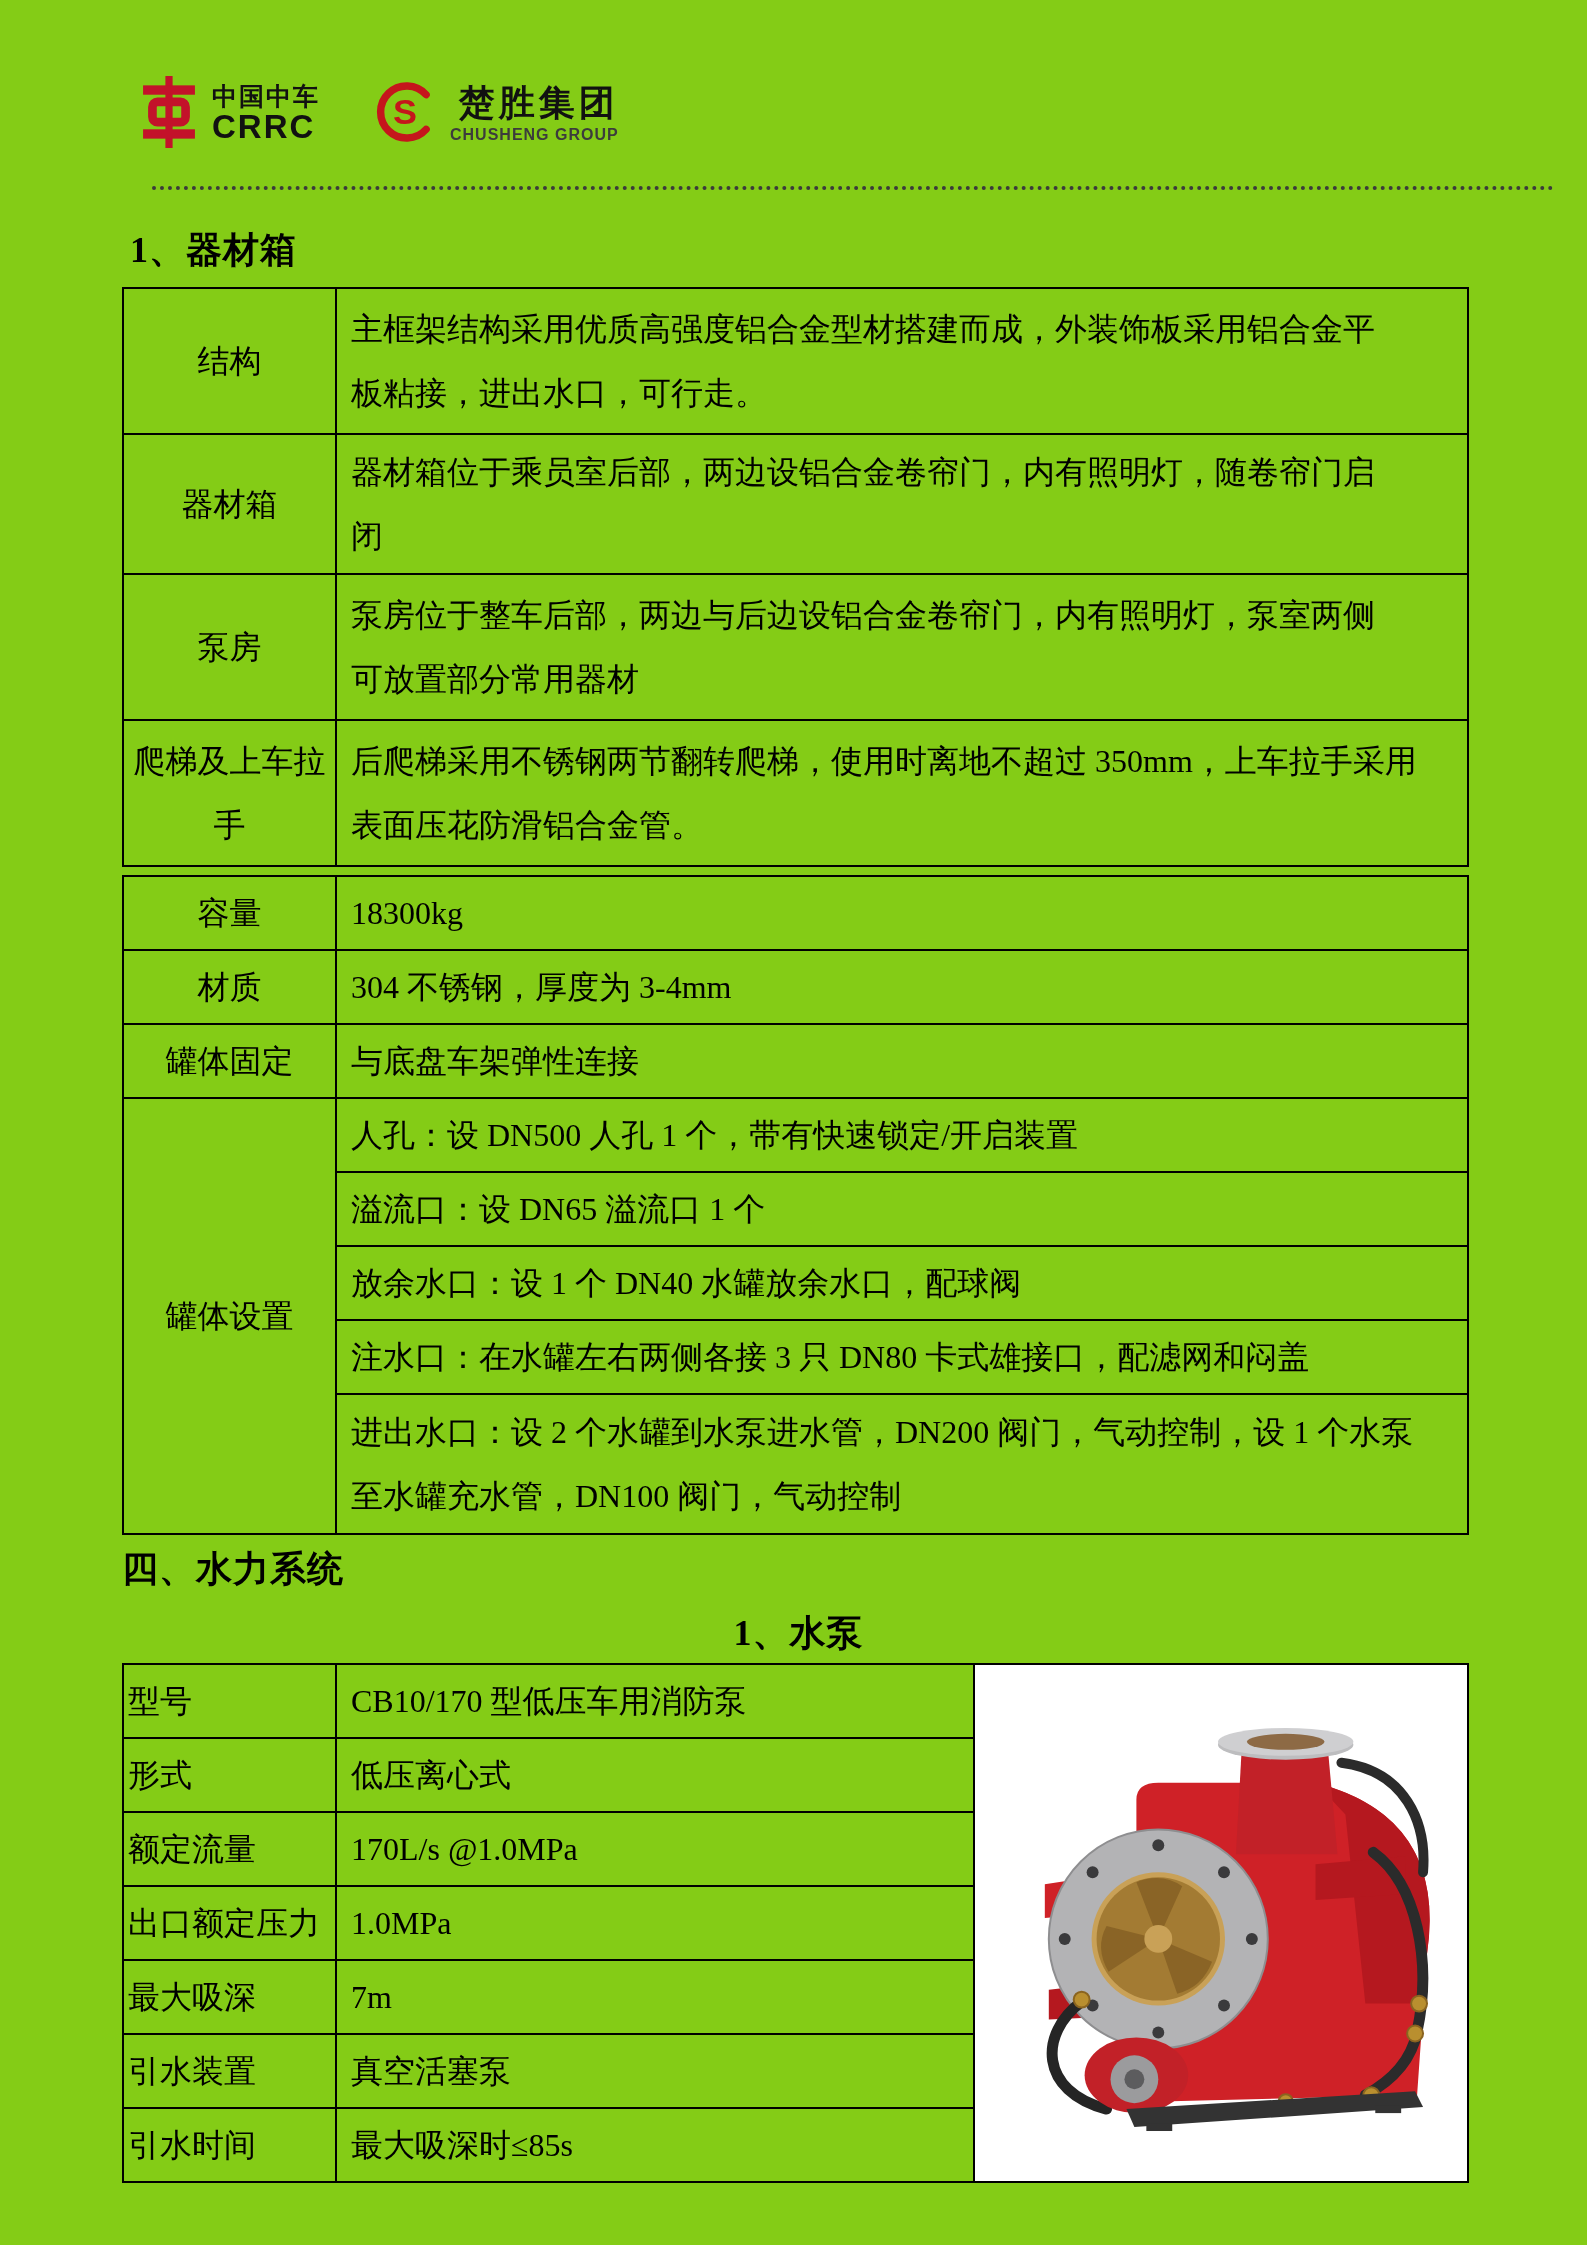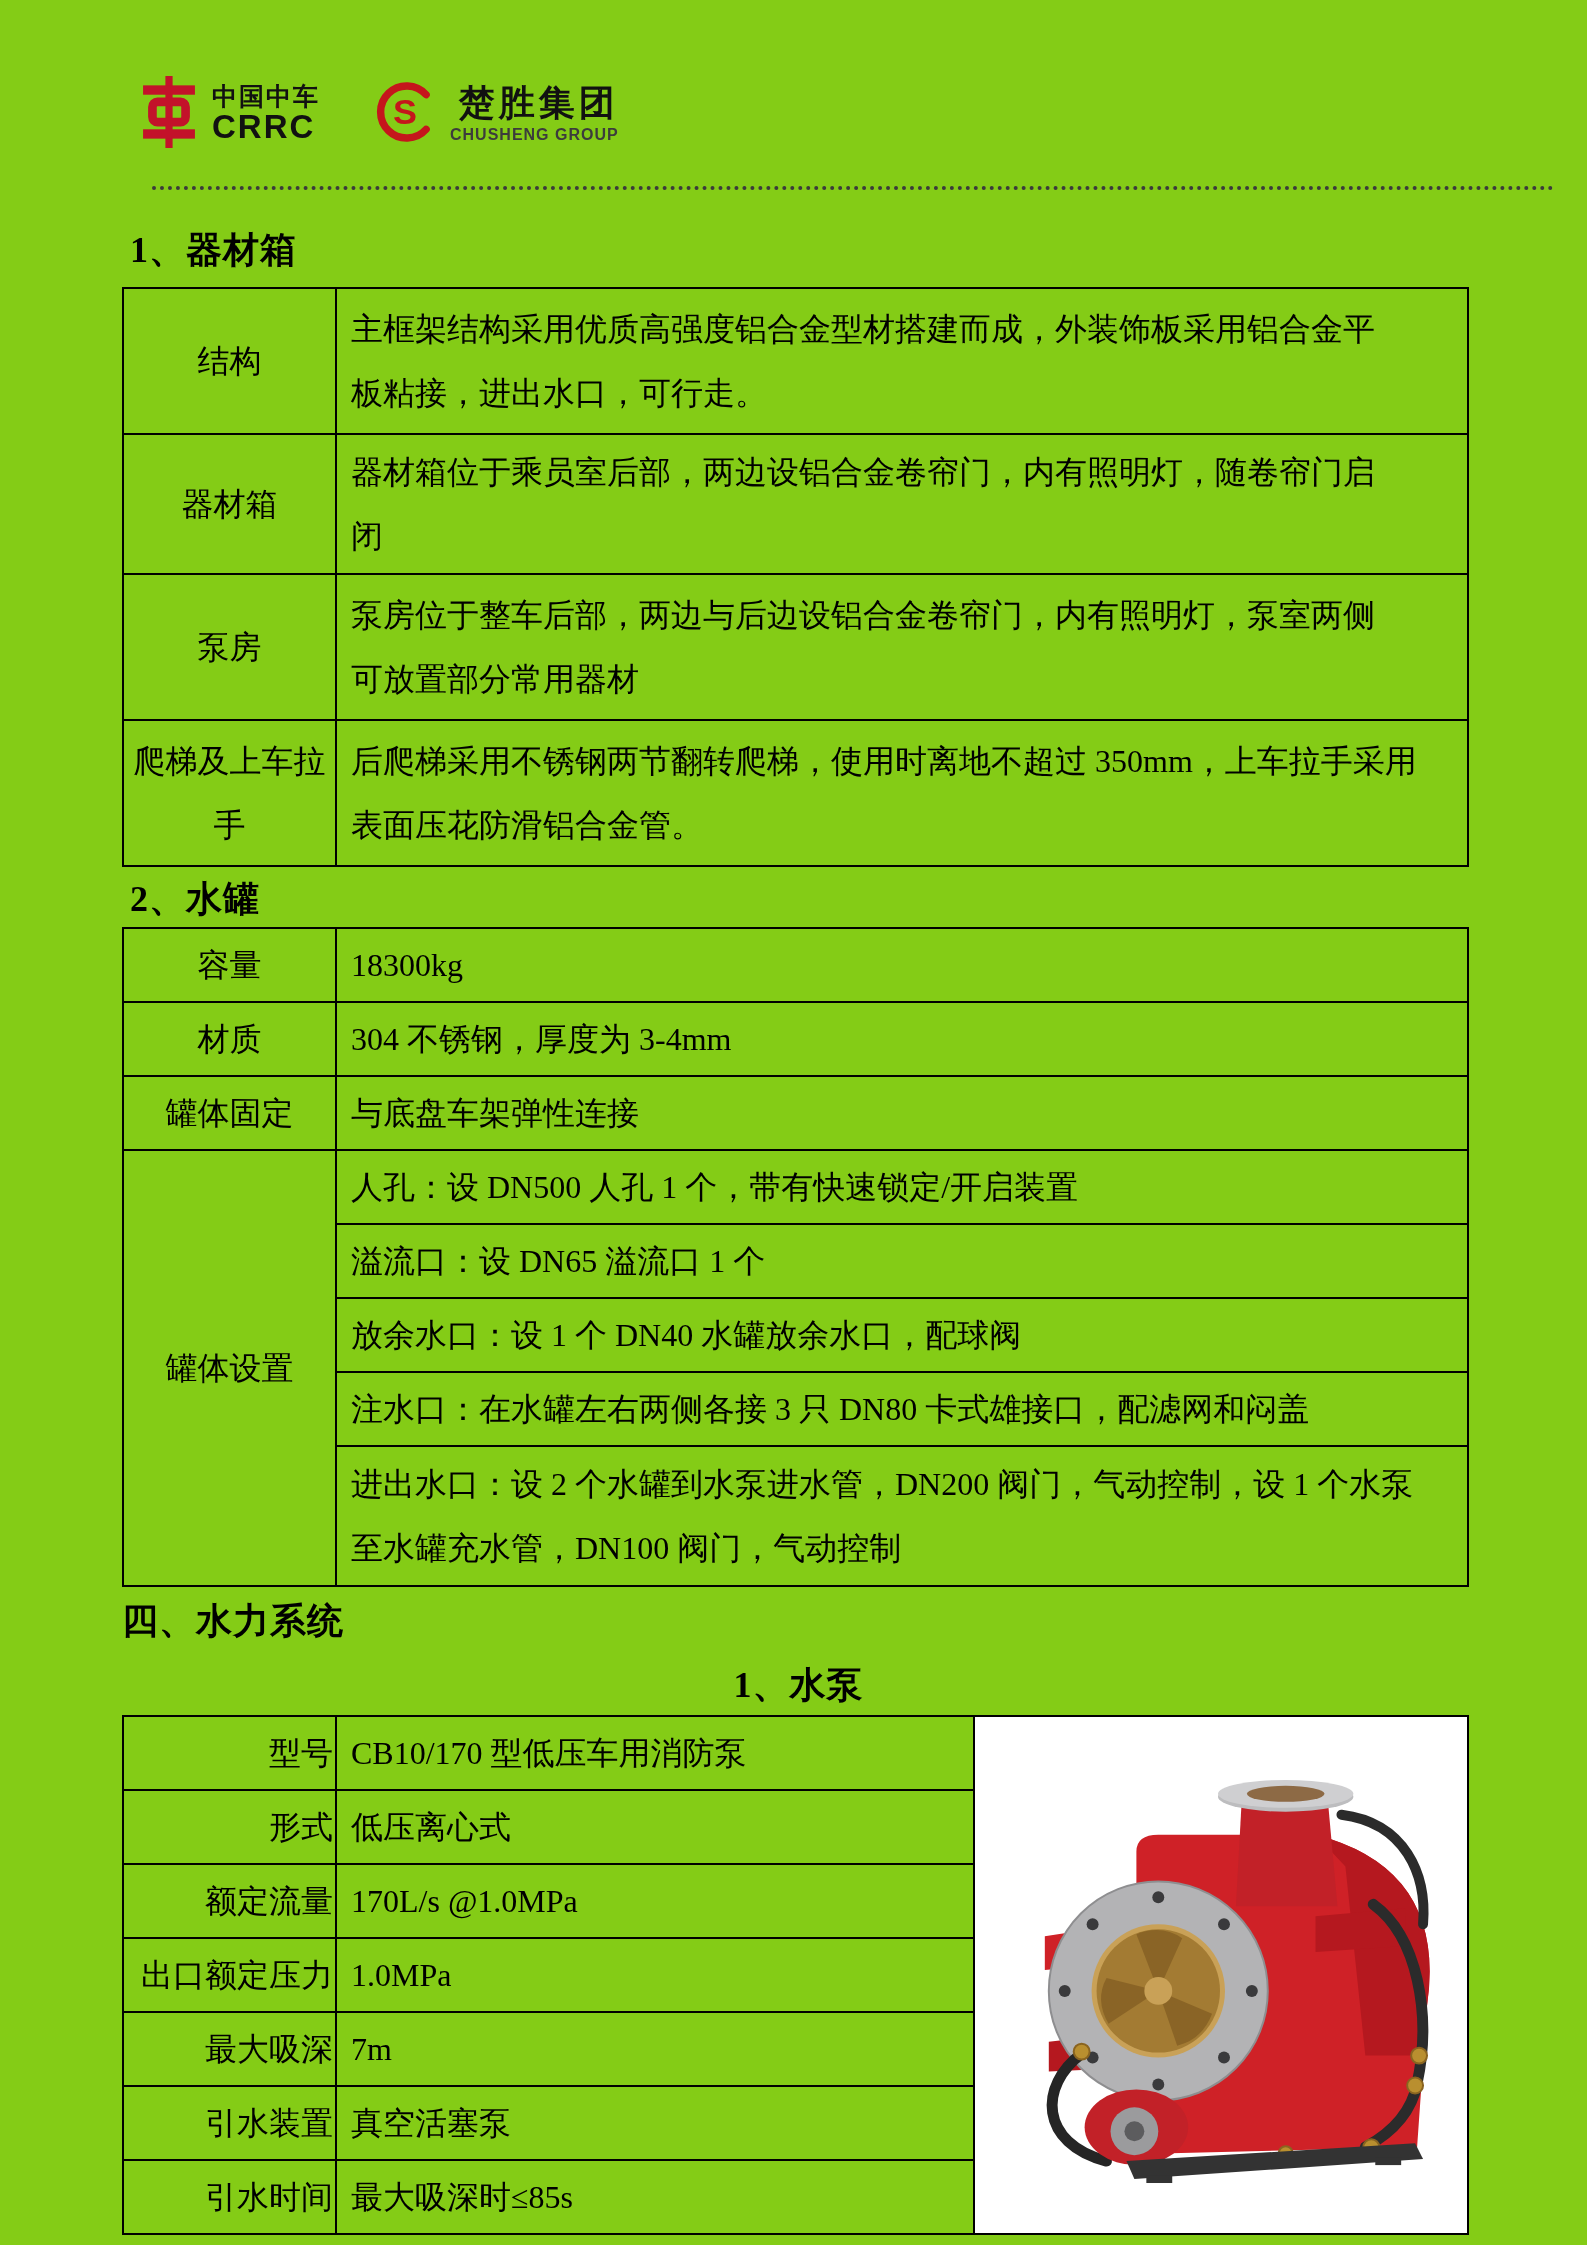--- a/index.html
+++ b/index.html
@@ -27,21 +27,21 @@
   td{border:2px solid #000;font-size:32px;vertical-align:middle;}
   .t-eq{margin-top:17px;}
   .t-wt{margin-top:8px;}
   .t-pu{margin-top:10px;}
   col.c-label{width:213px;}
   col.c-val{width:1132px;}
   col.c-pval{width:638px;}
   col.c-img{width:494px;}
   td.lab{text-align:center;padding:2px;line-height:64px;white-space:pre-wrap;}
   td.val{text-align:left;padding:4px 4px 4px 14px;line-height:64px;white-space:pre-wrap;}
-  td.plab{text-align:right;padding:2px 2px 2px 16px;line-height:58px;}
+  td.plab{text-align:left;padding:2px 2px 2px 4px;line-height:58px;}
   tr.r136>td{height:136px;}
   tr.r64>td{height:64px;}
   tr.r130>td{height:130px;}
   tr.r63>td{height:63px;}
   td.imgcell{padding:0;vertical-align:middle;text-align:center;background:#fff;}
 </style>
 </head>
 <body>
 
 <div class="page">
@@ -97,21 +97,20 @@
     </tr>
     <tr class="r136">
       <td class="lab">爬梯及上车拉
 手</td>
       <td class="val">后爬梯采用不锈钢两节翻转爬梯，使用时离地不超过 350mm，上车拉手采用
 表面压花防滑铝合金管。</td>
     </tr>
   </tbody>
     </table>
 
-  <div class="h1 h-wt">2、水罐</div>
   <table class="t-wt">
     <colgroup>
         <col class="c-label">
         <col class="c-val">
       </colgroup>
     <tbody>
         <tr class="r64">
       <td class="lab">容量</td>
       <td class="val">18300kg</td>
     </tr>

